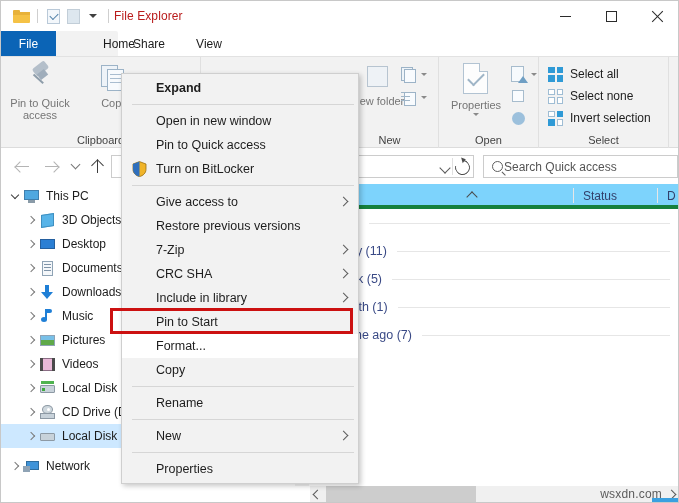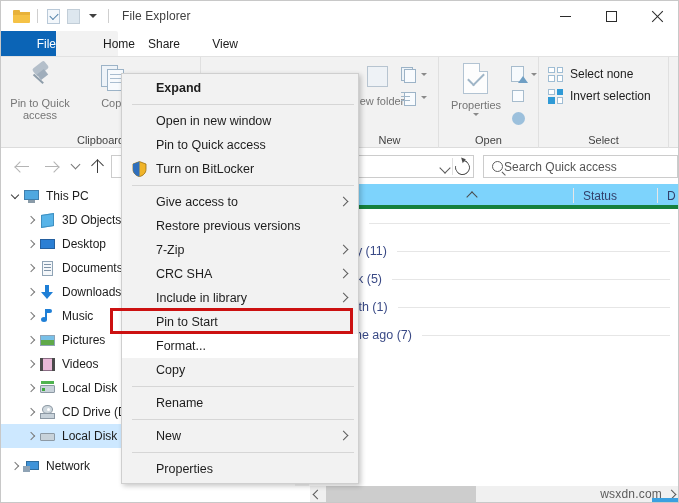--- a/index.html
+++ b/index.html
@@ -58,21 +58,21 @@
   .sheet-ico .chk {
     position: absolute; left: 2px; top: 3px; width: 8px; height: 5px;
     border-left: 1.4px solid #4f7fa8; border-bottom: 1.4px solid #4f7fa8;
     transform: rotate(-45deg);
   }
   .caret-dn {
     width: 0; height: 0; border-left: 4px solid transparent; border-right: 4px solid transparent;
     border-top: 4px solid #404040;
   }
   .win-title {
-    font-size: 12px; color: #404040; margin-left: 8px; letter-spacing: .1px;
+    font-size: 12px; color: #b91c1c; letter-spacing: .1px;
   }
   .wincontrols {
     position: absolute; right: 0; top: 0; height: 30px; display: flex;
   }
   .wc {
     width: 46px; height: 30px; display: flex; align-items: center; justify-content: center;
     color: #3c3c3c;
   }
   .wc .min { width: 11px; height: 1px; background: #2b2b2b; display: block; }
   .wc .max { width: 11px; height: 11px; border: 1px solid #2b2b2b; display: block; }
@@ -83,21 +83,21 @@
   .wc .cls:before { transform: rotate(45deg); }
   .wc .cls:after  { transform: rotate(-45deg); }
 
   
   .tabstrip {
     position: absolute; left: 0; top: 30px; width: 679px; height: 26px;
     background: #ffffff;
   }
   .tab {
     position: absolute; top: 0; height: 26px; line-height: 26px;
-    font-size: 12px; color: #1b1b1b; text-align: right;
+    font-size: 12px; color: #1b1b1b; text-align: center;
   }
   .tab.file { left: 0; width: 55px; background: #0b64b6; color: #ffffff; }
   .tab.home { left: 55px; width: 62px; background: #f2f2f2; border-top-left-radius: 2px; border-top-right-radius: 2px; padding-left: 47px;}
   .tab.share { left: 117px; width: 62px; }
   .tab.view  { left: 179px; width: 58px; }
   .tabstrip .bottomline {
     position: absolute; left: 0; bottom: 0; width: 679px; height: 1px; background: #e2e2e2;
   }
   .helpbar {
     position: absolute; right: 6px; top: 30px; height: 26px; display: flex; align-items: center; gap: 9px;
@@ -517,20 +517,29 @@
             </div>
         </div>
       </div>
       <div class="glabel">Open</div>
     </div>
 
     <div class="rgroup" style="left:538px; width:130px;">
       <div style="position:absolute; left:9px; top:8px; display:flex; flex-direction:column; gap:4px;">
         <div class="selrow">
           <div class="selgrid">
+              <i></i>
+              <i></i>
+              <i></i>
+              <i></i>
+            </div>
+          <span>Select all</span>
+        </div>
+        <div class="selrow">
+          <div class="selgrid">
               <i class="off"></i>
               <i class="off"></i>
               <i class="off"></i>
               <i class="off"></i>
             </div>
           <span>Select none</span>
         </div>
         <div class="selrow">
           <div class="selgrid">
               <i class="off"></i>

